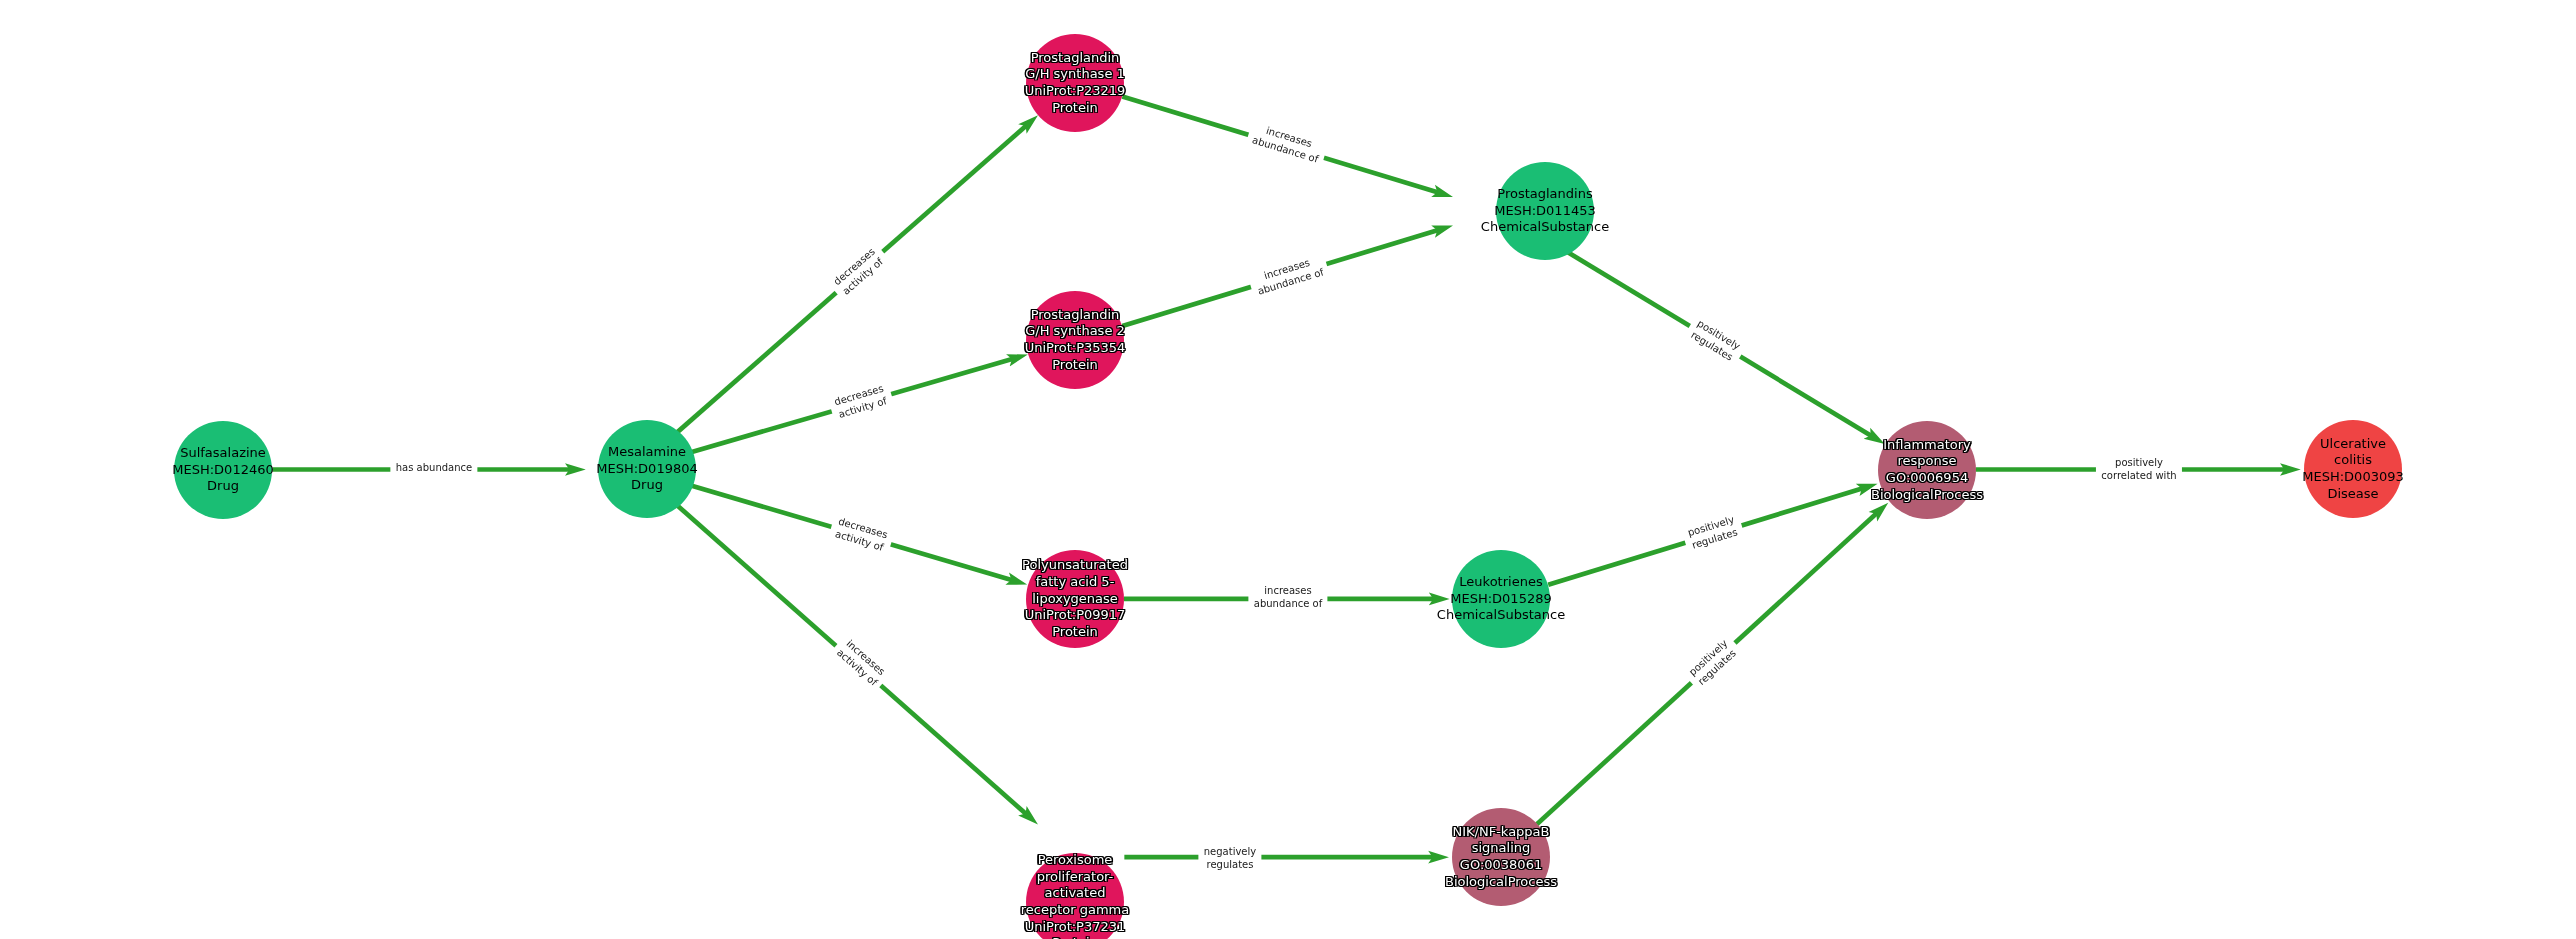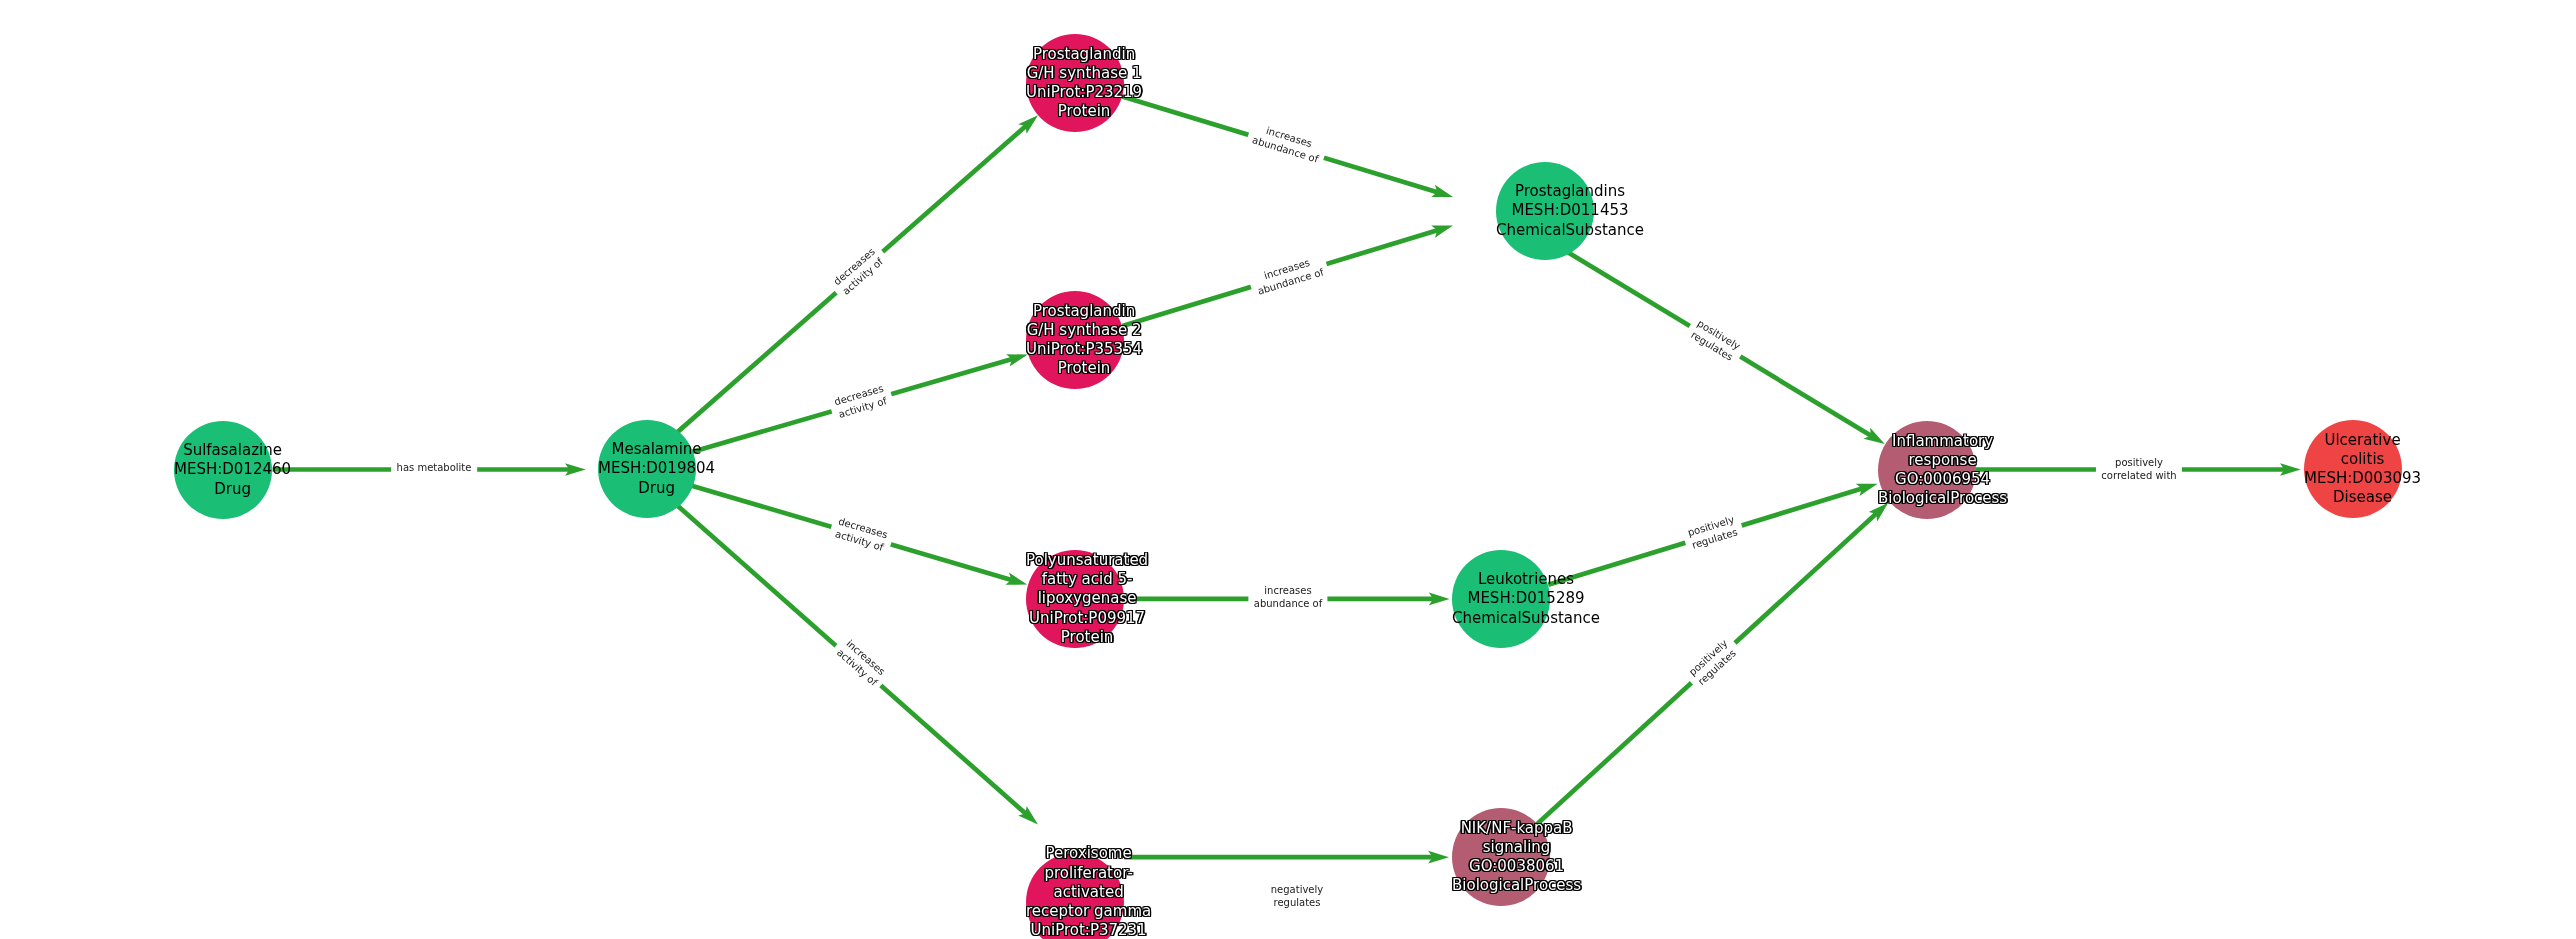--- a/index.html
+++ b/index.html
@@ -24,23 +24,23 @@
     stroke: #2ca02c;
     stroke-width: 7;
   }
   .node {
     position: absolute;
     width: 98px;
     height: 98px;
     border-radius: 50%;
     display: flex;
     align-items: center;
-    justify-content: flex-start;
+    justify-content: center;
     text-align: center;
-    font-size: 15px;
+    font-size: 13px;
     line-height: 1.28;
   }
   .node .node-text { white-space: pre; }
   .node--drug, .node--chemical { background: #1abe74; color: #000000; }
   .node--disease { background: #ef4444; color: #000000; }
   .node--protein { background: #e0155c; }
   .node--process { background: #b35c72; }
   .node--protein .node-text, .node--process .node-text {
     color: #ffffff;
     text-shadow:
@@ -78,36 +78,36 @@
     <line x1="1673" y1="144" x2="2144" y2="287" marker-end="url(#arrow)"></line>
     <line x1="1673" y1="486" x2="2144" y2="343" marker-end="url(#arrow)"></line>
     <line x1="1675" y1="893" x2="2138" y2="893" marker-end="url(#arrow)"></line>
     <line x1="1676" y1="1278" x2="2137" y2="1278" marker-end="url(#arrow)"></line>
     <line x1="2299" y1="353" x2="2790" y2="650" marker-end="url(#arrow)"></line>
     <line x1="2308" y1="872" x2="2777" y2="728" marker-end="url(#arrow)"></line>
     <line x1="2291" y1="1229" x2="2798" y2="765" marker-end="url(#arrow)"></line>
     <line x1="2945" y1="700" x2="3407" y2="700" marker-end="url(#arrow)"></line>
   </svg>
 
-  <div class="edge-label" style="left:434px;  top:469px;  transform:translate(-50%,-50%);">has metabolite</div>
+  <div class="edge-label" style="left:434px;  top:469px;  transform:translate(-50%,-50%);">has abundance</div>
   <div class="edge-label" style="left:859px; top:272px;  transform:translate(-50%,-50%) rotate(-41deg);">decreases
 activity of</div>
   <div class="edge-label" style="left:861px; top:402px;  transform:translate(-50%,-50%) rotate(-16.5deg);">decreases
 activity of</div>
   <div class="edge-label" style="left:861px; top:535px;  transform:translate(-50%,-50%) rotate(16.5deg);">decreases
 activity of</div>
   <div class="edge-label" style="left:861px; top:663px;  transform:translate(-50%,-50%) rotate(41.4deg);">increases
 activity of</div>
   <div class="edge-label" style="left:1287px; top:144px;  transform:translate(-50%,-50%) rotate(16.9deg);">increases
 abundance of</div>
   <div class="edge-label" style="left:1289px; top:276px;  transform:translate(-50%,-50%) rotate(-16.9deg);">increases
 abundance of</div>
   <div class="edge-label" style="left:1288px; top:598px;  transform:translate(-50%,-50%);">increases
 abundance of</div>
-  <div class="edge-label" style="left:1297px; top:859px; transform:translate(-50%,-50%);margin-top:38px;">negatively
+  <div class="edge-label" style="left:1230px; top:859px; transform:translate(-50%,-50%);">negatively
 regulates</div>
   <div class="edge-label" style="left:1715px; top:341px;  transform:translate(-50%,-50%) rotate(31.2deg);">positively
 regulates</div>
   <div class="edge-label" style="left:1713px; top:533px;  transform:translate(-50%,-50%) rotate(-16.9deg);">positively
 regulates</div>
   <div class="edge-label" style="left:1713px; top:663px;  transform:translate(-50%,-50%) rotate(-42.3deg);">positively
 regulates</div>
   <div class="edge-label" style="left:2139px; top:470px;  transform:translate(-50%,-50%);">positively
 correlated with</div>
 

